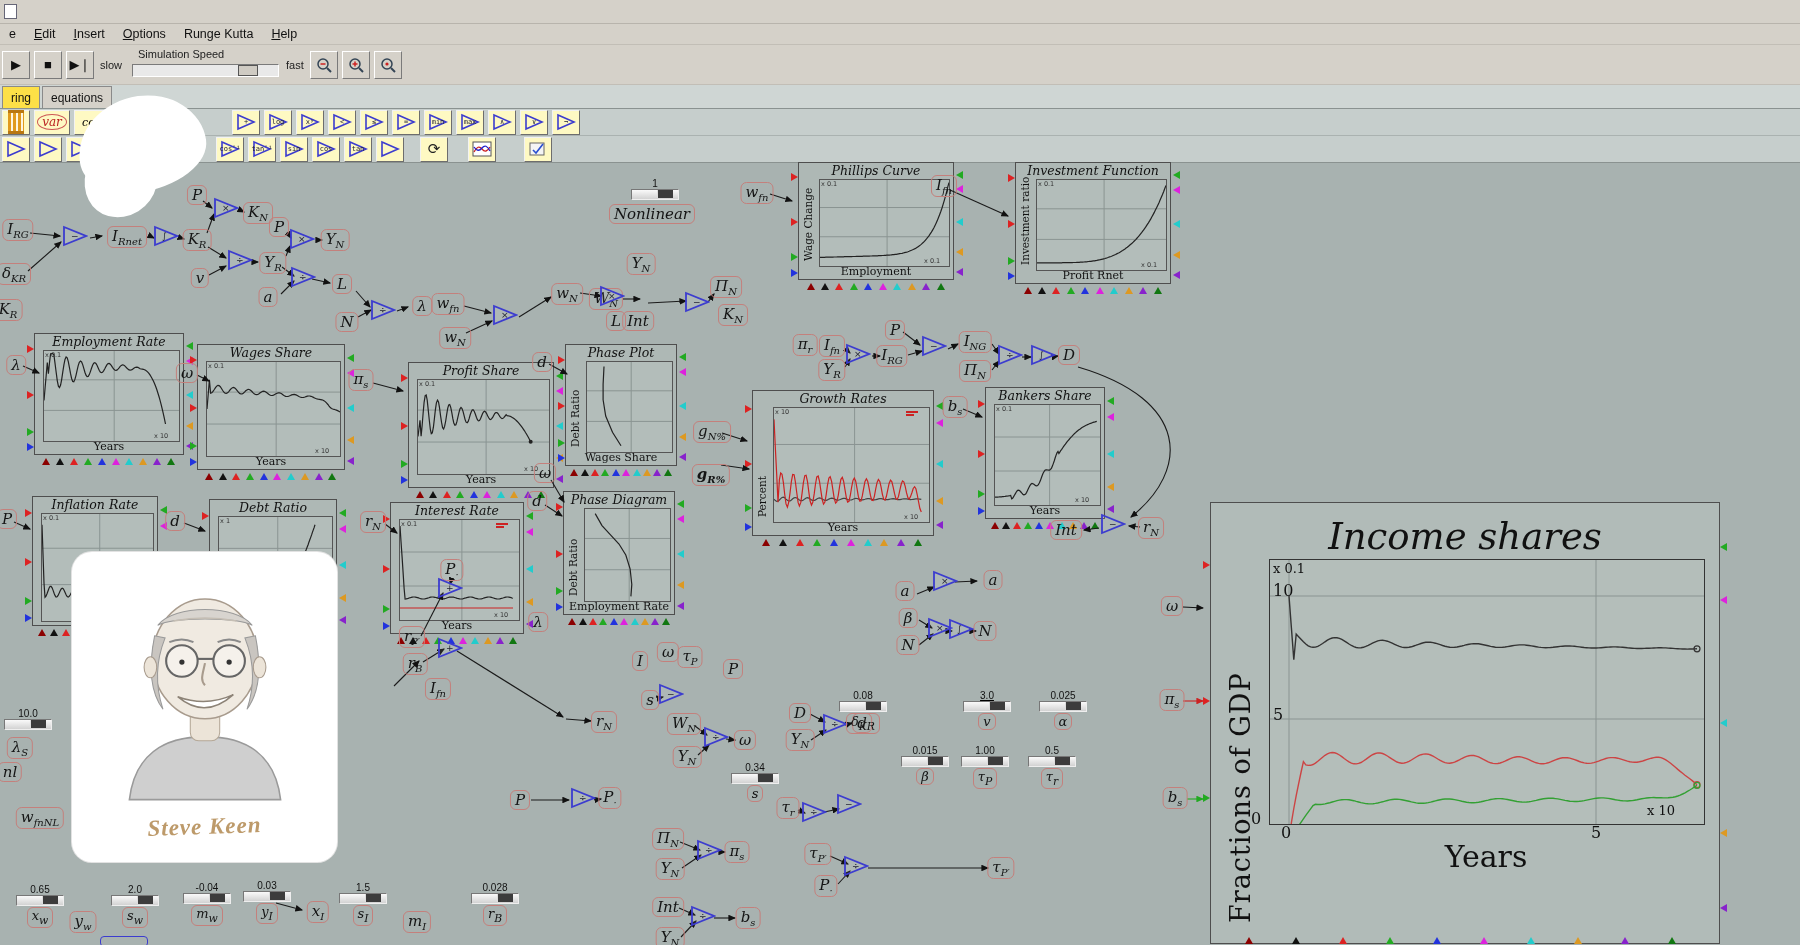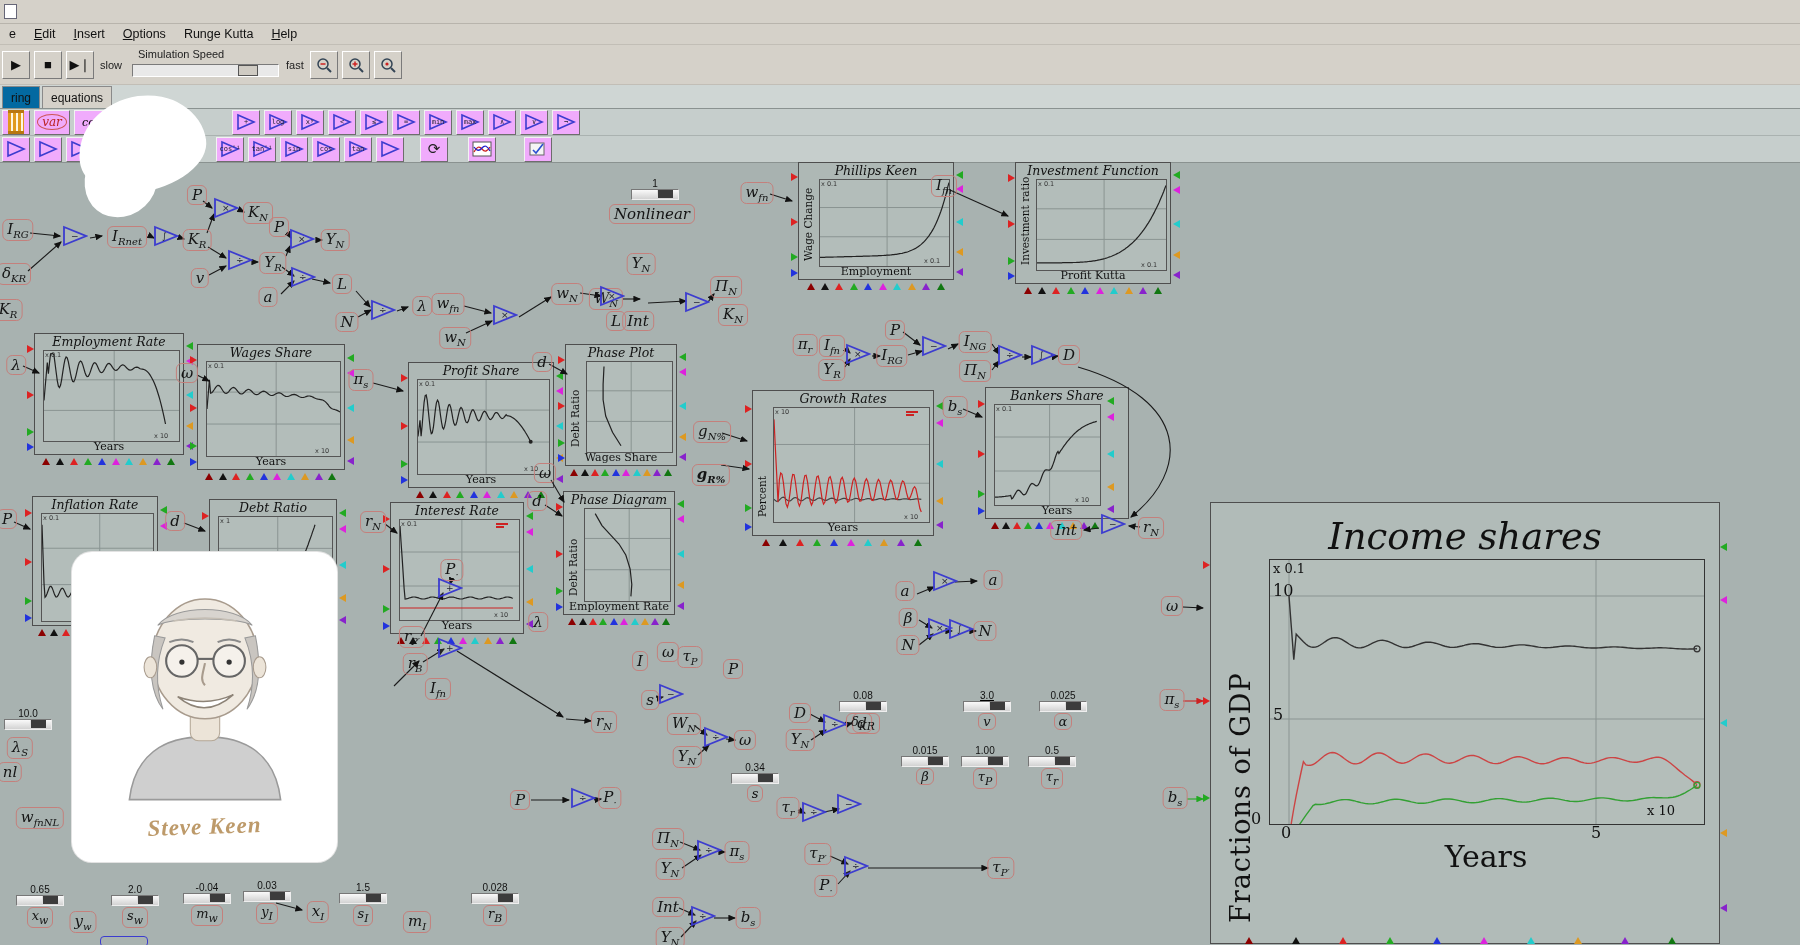--- a/index.html
+++ b/index.html
@@ -21,24 +21,24 @@
   #speedwrap{position:relative;margin-left:6px;width:150px;height:34px;}
   #speedlabel{position:absolute;top:0;left:6px;font-size:11px;color:#222;}
   #speedgroove{position:absolute;top:16px;left:0;width:145px;height:11px;background:#e9e9e9;
                border:1px solid;border-color:#7a7a7a #fff #fff #7a7a7a;}
   #speedhandle{position:absolute;top:0;left:105px;width:18px;height:9px;background:#cfcbc3;
                border:1px solid #555;}
   .minilab{font-size:11px;color:#222;margin:0 4px;}
   #tabbar{top:85px;height:24px;background:#cfd6d4;border-bottom:1px solid #8a9290;display:flex;align-items:flex-end;}
   .tab{height:19px;padding:1px 8px;font-size:12px;color:#111;background:#d5d1c9;border:1px solid #8a8a8a;
        border-bottom:none;margin-left:2px;display:flex;align-items:center;}
-  .tab.active{background:#0369a1;}
+  .tab.active{background:#fde047;}
   #opbar1{top:109px;height:27px;display:flex;align-items:center;background:#c6cecc;border-bottom:1px solid #aab2b0;}
   #opbar2{top:136px;height:27px;display:flex;align-items:center;background:#c6cecc;border-bottom:1px solid #8a9290;}
-  .opbtn{width:26px;height:23px;margin:1px 2px;background:#f0abfc;border:1px solid;
+  .opbtn{width:26px;height:23px;margin:1px 2px;background:#fef9c3;border:1px solid;
          border-color:#f2f2f2 #6d6d6d #6d6d6d #f2f2f2;display:flex;align-items:center;justify-content:center;position:relative;}
   .opbtn svg{display:block;}
   .opbtn .g{position:absolute;font-size:7px;color:#223;font-family:"DejaVu Sans Mono",monospace;}
   .varbtn{font-family:"DejaVu Serif",serif;font-style:italic;color:#b22;border:1px solid #c55;
           border-radius:50%;padding:0 4px;font-size:12px;background:transparent;}
   .godley{width:16px;height:18px;background:repeating-linear-gradient(90deg,#e09a1e 0 3px,#fdf6e2 3px 5px);
           border-top:3px solid #b87712;border-bottom:3px solid #b87712;}
   
   .var{position:absolute;transform:translate(-50%,-50%);border:1.2px solid #c4807c;border-radius:6px;
        padding:0 4px;font:italic 15px "DejaVu Serif",serif;color:#141414;white-space:nowrap;z-index:2;}
@@ -541,21 +541,21 @@
     <div class="slider" style="left: 267px; top: 717px;"><div class="val">0.03</div><div class="groove">
         <div class="handle" style="left:55%"></div>
       </div><span class="vlabel">y<sub>I</sub></span></div>
     <div class="slider" style="left: 363px; top: 719px;"><div class="val">1.5</div><div class="groove">
         <div class="handle" style="left:55%"></div>
       </div><span class="vlabel">s<sub>I</sub></span></div>
     <div class="slider" style="left: 495px; top: 719px;"><div class="val">0.028</div><div class="groove">
         <div class="handle" style="left:55%"></div>
       </div><span class="vlabel">r<sub>B</sub></span></div>
     <div class="plot" style="left: 798px; top: -1px; width: 156px; height: 118px;">
-      <div class="ptitle">Phillips Keen</div>
+      <div class="ptitle">Phillips Curve</div>
       <div class="axes" style="left: 20px; top: 16px; width: 129px; height: 86px;"><svg width="129" height="86">
           <line x1="67.08" y1="0" x2="67.08" y2="86" stroke="#8a9492" stroke-width="1"></line>
           <line x1="0" y1="27.52" x2="129" y2="27.52" stroke="#8a9492" stroke-width="1"></line>
           <line x1="0" y1="56.760000000000005" x2="129" y2="56.760000000000005" stroke="#8a9492" stroke-width="1"></line>
           <path d="M0.0,77.4L1.2,77.4L2.3,77.3L3.5,77.3L4.7,77.3L5.9,77.2L7.0,77.2L8.2,77.2L9.4,77.1L10.6,77.1L11.7,77.1L12.9,77.1L14.1,77.0L15.2,77.0L16.4,77.0L17.6,76.9L18.8,76.9L19.9,76.9L21.1,76.8L22.3,76.8L23.5,76.8L24.6,76.7L25.8,76.7L27.0,76.7L28.1,76.6L29.3,76.6L30.5,76.6L31.7,76.6L32.8,76.5L34.0,76.5L35.2,76.5L36.4,76.4L37.5,76.4L38.7,76.4L39.9,76.3L41.0,76.3L42.2,76.3L43.4,76.2L44.6,76.2L45.7,76.2L46.9,76.1L48.1,76.1L49.3,76.1L50.4,76.0L51.6,76.0L52.8,75.9L53.9,75.9L55.1,75.8L56.3,75.8L57.5,75.8L58.6,75.7L59.8,75.7L61.0,75.6L62.2,75.5L63.3,75.5L64.5,75.4L65.7,75.3L66.8,75.2L68.0,75.2L69.2,75.1L70.4,75.0L71.5,74.8L72.7,74.7L73.9,74.6L75.1,74.4L76.2,74.3L77.4,74.1L78.6,73.9L79.7,73.7L80.9,73.5L82.1,73.3L83.3,73.0L84.4,72.7L85.6,72.4L86.8,72.1L88.0,71.7L89.1,71.3L90.3,70.8L91.5,70.3L92.6,69.8L93.8,69.2L95.0,68.6L96.2,67.9L97.3,67.2L98.5,66.4L99.7,65.6L100.9,64.6L102.0,63.6L103.2,62.5L104.4,61.4L105.5,60.1L106.7,58.7L107.9,57.2L109.1,55.6L110.2,53.9L111.4,52.1L112.6,50.1L113.8,48.0L114.9,45.7L116.1,43.2L117.3,40.6L118.4,37.7L119.6,34.7L120.8,31.5L122.0,28.0L123.1,24.3L124.3,20.4L125.5,16.2L126.7,11.6L127.8,6.8L129.0,2.6" fill="none" stroke="#222" stroke-width="1.2"></path>
         </svg></div>
       <div class="scl" style="left: 22px; top: 17px;">x 0.1</div>
       <div class="scl" style="left: 125px; top: 94px;">x 0.1</div>
       <div class="xlab" style="bottom: 1px;">Employment</div>
       <div class="ylab" style="left: 3px; top: 98px;">Wage Change</div>
@@ -582,21 +582,21 @@
     <div class="plot" style="left: 1015px; top: -1px; width: 156px; height: 122px;">
       <div class="ptitle">Investment Function</div>
       <div class="axes" style="left: 20px; top: 16px; width: 129px; height: 90px;"><svg width="129" height="90">
           <line x1="67.08" y1="0" x2="67.08" y2="90" stroke="#8a9492" stroke-width="1"></line>
           <line x1="0" y1="28.8" x2="129" y2="28.8" stroke="#8a9492" stroke-width="1"></line>
           <line x1="0" y1="59.400000000000006" x2="129" y2="59.400000000000006" stroke="#8a9492" stroke-width="1"></line>
           <path d="M0.0,82.8L1.2,82.8L2.3,82.8L3.5,82.8L4.7,82.8L5.9,82.8L7.0,82.8L8.2,82.8L9.4,82.8L10.6,82.8L11.7,82.8L12.9,82.8L14.1,82.8L15.2,82.8L16.4,82.8L17.6,82.8L18.8,82.8L19.9,82.8L21.1,82.8L22.3,82.8L23.5,82.8L24.6,82.8L25.8,82.7L27.0,82.7L28.1,82.7L29.3,82.7L30.5,82.7L31.7,82.7L32.8,82.6L34.0,82.6L35.2,82.6L36.4,82.5L37.5,82.5L38.7,82.5L39.9,82.4L41.0,82.4L42.2,82.3L43.4,82.2L44.6,82.2L45.7,82.1L46.9,82.0L48.1,81.9L49.3,81.8L50.4,81.7L51.6,81.5L52.8,81.4L53.9,81.3L55.1,81.1L56.3,80.9L57.5,80.8L58.6,80.6L59.8,80.4L61.0,80.1L62.2,79.9L63.3,79.7L64.5,79.4L65.7,79.1L66.8,78.8L68.0,78.5L69.2,78.1L70.4,77.7L71.5,77.3L72.7,76.9L73.9,76.5L75.1,76.0L76.2,75.5L77.4,75.0L78.6,74.5L79.7,73.9L80.9,73.3L82.1,72.7L83.3,72.0L84.4,71.3L85.6,70.6L86.8,69.8L88.0,69.0L89.1,68.1L90.3,67.3L91.5,66.3L92.6,65.3L93.8,64.3L95.0,63.3L96.2,62.2L97.3,61.0L98.5,59.8L99.7,58.5L100.9,57.2L102.0,55.9L103.2,54.4L104.4,53.0L105.5,51.4L106.7,49.8L107.9,48.2L109.1,46.4L110.2,44.6L111.4,42.8L112.6,40.9L113.8,38.9L114.9,36.8L116.1,34.6L117.3,32.4L118.4,30.1L119.6,27.7L120.8,25.2L122.0,22.7L123.1,20.0L124.3,17.3L125.5,14.5L126.7,11.5L127.8,8.5L129.0,5.4" fill="none" stroke="#222" stroke-width="1.2"></path>
         </svg></div>
       <div class="scl" style="left: 22px; top: 17px;">x 0.1</div>
       <div class="scl" style="left: 125px; top: 98px;">x 0.1</div>
-      <div class="xlab" style="bottom: 1px;">Profit Kutta</div>
+      <div class="xlab" style="bottom: 1px;">Profit Rnet</div>
       <div class="ylab" style="left: 3px; top: 102px;">Investment ratio</div>
       <div class="mk" style="left: -8px; top: 10.64px; border-left: 7px solid rgb(221, 34, 34); border-top: 4px solid transparent; border-bottom: 4px solid transparent;"></div>
       <div class="mk" style="left: -8px; top: 57px; border-left: 7px solid rgb(221, 34, 34); border-top: 4px solid transparent; border-bottom: 4px solid transparent;"></div>
       <div class="mk" style="left: -8px; top: 93.6px; border-left: 7px solid rgb(34, 170, 34); border-top: 4px solid transparent; border-bottom: 4px solid transparent;"></div>
       <div class="mk" style="left: -8px; top: 109.46px; border-left: 7px solid rgb(34, 51, 221); border-top: 4px solid transparent; border-bottom: 4px solid transparent;"></div>
       <div class="mk" style="left: 157px; top: 8.2px; border-right: 7px solid rgb(34, 170, 34); border-top: 4px solid transparent; border-bottom: 4px solid transparent;"></div>
       <div class="mk" style="left: 157px; top: 22.84px; border-right: 7px solid rgb(221, 34, 221); border-top: 4px solid transparent; border-bottom: 4px solid transparent;"></div>
       <div class="mk" style="left: 157px; top: 57px; border-right: 7px solid rgb(34, 204, 204); border-top: 4px solid transparent; border-bottom: 4px solid transparent;"></div>
       <div class="mk" style="left: 157px; top: 87.5px; border-right: 7px solid rgb(221, 153, 34); border-top: 4px solid transparent; border-bottom: 4px solid transparent;"></div>
       <div class="mk" style="left: 157px; top: 108.24px; border-right: 7px solid rgb(136, 34, 204); border-top: 4px solid transparent; border-bottom: 4px solid transparent;"></div>
@@ -765,21 +765,21 @@
       <div class="mk" style="left: 26.3333px; top: 148px; border-bottom: 7px solid rgb(17, 17, 17); border-left: 4px solid transparent; border-right: 4px solid transparent;"></div>
       <div class="mk" style="left: 43.1852px; top: 148px; border-bottom: 7px solid rgb(221, 34, 34); border-left: 4px solid transparent; border-right: 4px solid transparent;"></div>
       <div class="mk" style="left: 60.037px; top: 148px; border-bottom: 7px solid rgb(34, 170, 34); border-left: 4px solid transparent; border-right: 4px solid transparent;"></div>
       <div class="mk" style="left: 76.8889px; top: 148px; border-bottom: 7px solid rgb(34, 51, 221); border-left: 4px solid transparent; border-right: 4px solid transparent;"></div>
       <div class="mk" style="left: 93.7407px; top: 148px; border-bottom: 7px solid rgb(221, 34, 221); border-left: 4px solid transparent; border-right: 4px solid transparent;"></div>
       <div class="mk" style="left: 110.593px; top: 148px; border-bottom: 7px solid rgb(34, 204, 204); border-left: 4px solid transparent; border-right: 4px solid transparent;"></div>
       <div class="mk" style="left: 127.444px; top: 148px; border-bottom: 7px solid rgb(221, 153, 34); border-left: 4px solid transparent; border-right: 4px solid transparent;"></div>
       <div class="mk" style="left: 144.296px; top: 148px; border-bottom: 7px solid rgb(136, 34, 204); border-left: 4px solid transparent; border-right: 4px solid transparent;"></div>
       <div class="mk" style="left: 161.148px; top: 148px; border-bottom: 7px solid rgb(17, 119, 17); border-left: 4px solid transparent; border-right: 4px solid transparent;"></div>
     </div>
-    <div class="plot" style="left: 985px; top: 224px; width: 144px; height: 132px;">
+    <div class="plot" style="left: 985px; top: 224px; width: 120px; height: 132px;">
       <div class="ptitle">Bankers Share</div>
       <div class="axes" style="left: 8px; top: 16px; width: 105px; height: 100px;"><svg width="105" height="100">
           <line x1="54.6" y1="0" x2="54.6" y2="100" stroke="#8a9492" stroke-width="1"></line>
           <line x1="0" y1="32" x2="105" y2="32" stroke="#8a9492" stroke-width="1"></line>
           <line x1="0" y1="66" x2="105" y2="66" stroke="#8a9492" stroke-width="1"></line>
           <path d="M0.0,92.2L0.9,92.2L1.9,92.1L2.8,92.1L3.7,92.0L4.6,91.9L5.6,91.8L6.5,91.8L7.4,91.7L8.3,91.6L9.3,91.5L10.2,91.4L11.1,91.2L12.0,91.1L13.0,91.0L13.9,90.8L14.8,90.7L15.7,90.5L16.7,93.8L17.6,93.2L18.5,91.9L19.4,90.3L20.4,88.6L21.3,87.0L22.2,85.8L23.1,85.2L24.1,85.3L25.0,86.0L25.9,87.0L26.9,88.2L27.8,89.2L28.7,89.8L29.6,89.7L30.6,89.0L31.5,87.6L32.4,85.8L33.3,83.7L34.3,81.7L35.2,80.1L36.1,79.0L37.0,78.5L38.0,78.7L38.9,79.3L39.8,80.0L40.7,80.7L41.7,80.9L42.6,80.6L43.5,79.5L44.4,77.8L45.4,75.6L46.3,73.0L47.2,70.5L48.1,68.2L49.1,66.5L50.0,65.3L50.9,64.8L51.9,64.8L52.8,65.0L53.7,65.2L54.6,65.1L55.6,64.4L56.5,63.1L57.4,61.1L58.3,58.6L59.3,55.7L60.2,52.8L61.1,50.1L62.0,47.9L63.0,46.4L63.9,48.5L64.8,47.1L65.7,45.7L66.7,44.4L67.6,43.0L68.5,41.7L69.4,40.4L70.4,39.2L71.3,37.9L72.2,36.7L73.1,35.6L74.1,34.5L75.0,33.4L75.9,32.3L76.9,31.3L77.8,30.3L78.7,29.4L79.6,28.5L80.6,27.6L81.5,26.8L82.4,26.0L83.3,25.3L84.3,24.5L85.2,23.9L86.1,23.2L87.0,22.6L88.0,22.0L88.9,21.5L89.8,21.0L90.7,20.5L91.7,20.0L92.6,19.6L93.5,19.2L94.4,18.8L95.4,18.4L96.3,18.1L97.2,17.7L98.1,17.4L99.1,17.1L100.0,16.9L100.9,16.6L101.8,16.4" fill="none" stroke="#222" stroke-width="1.2"></path>
         </svg></div>
       <div class="scl" style="left: 10px; top: 17px;">x 0.1</div>
       <div class="scl" style="left: 89px; top: 108px;">x 10</div>
       <div class="xlab" style="bottom: 1px;">Years</div>

